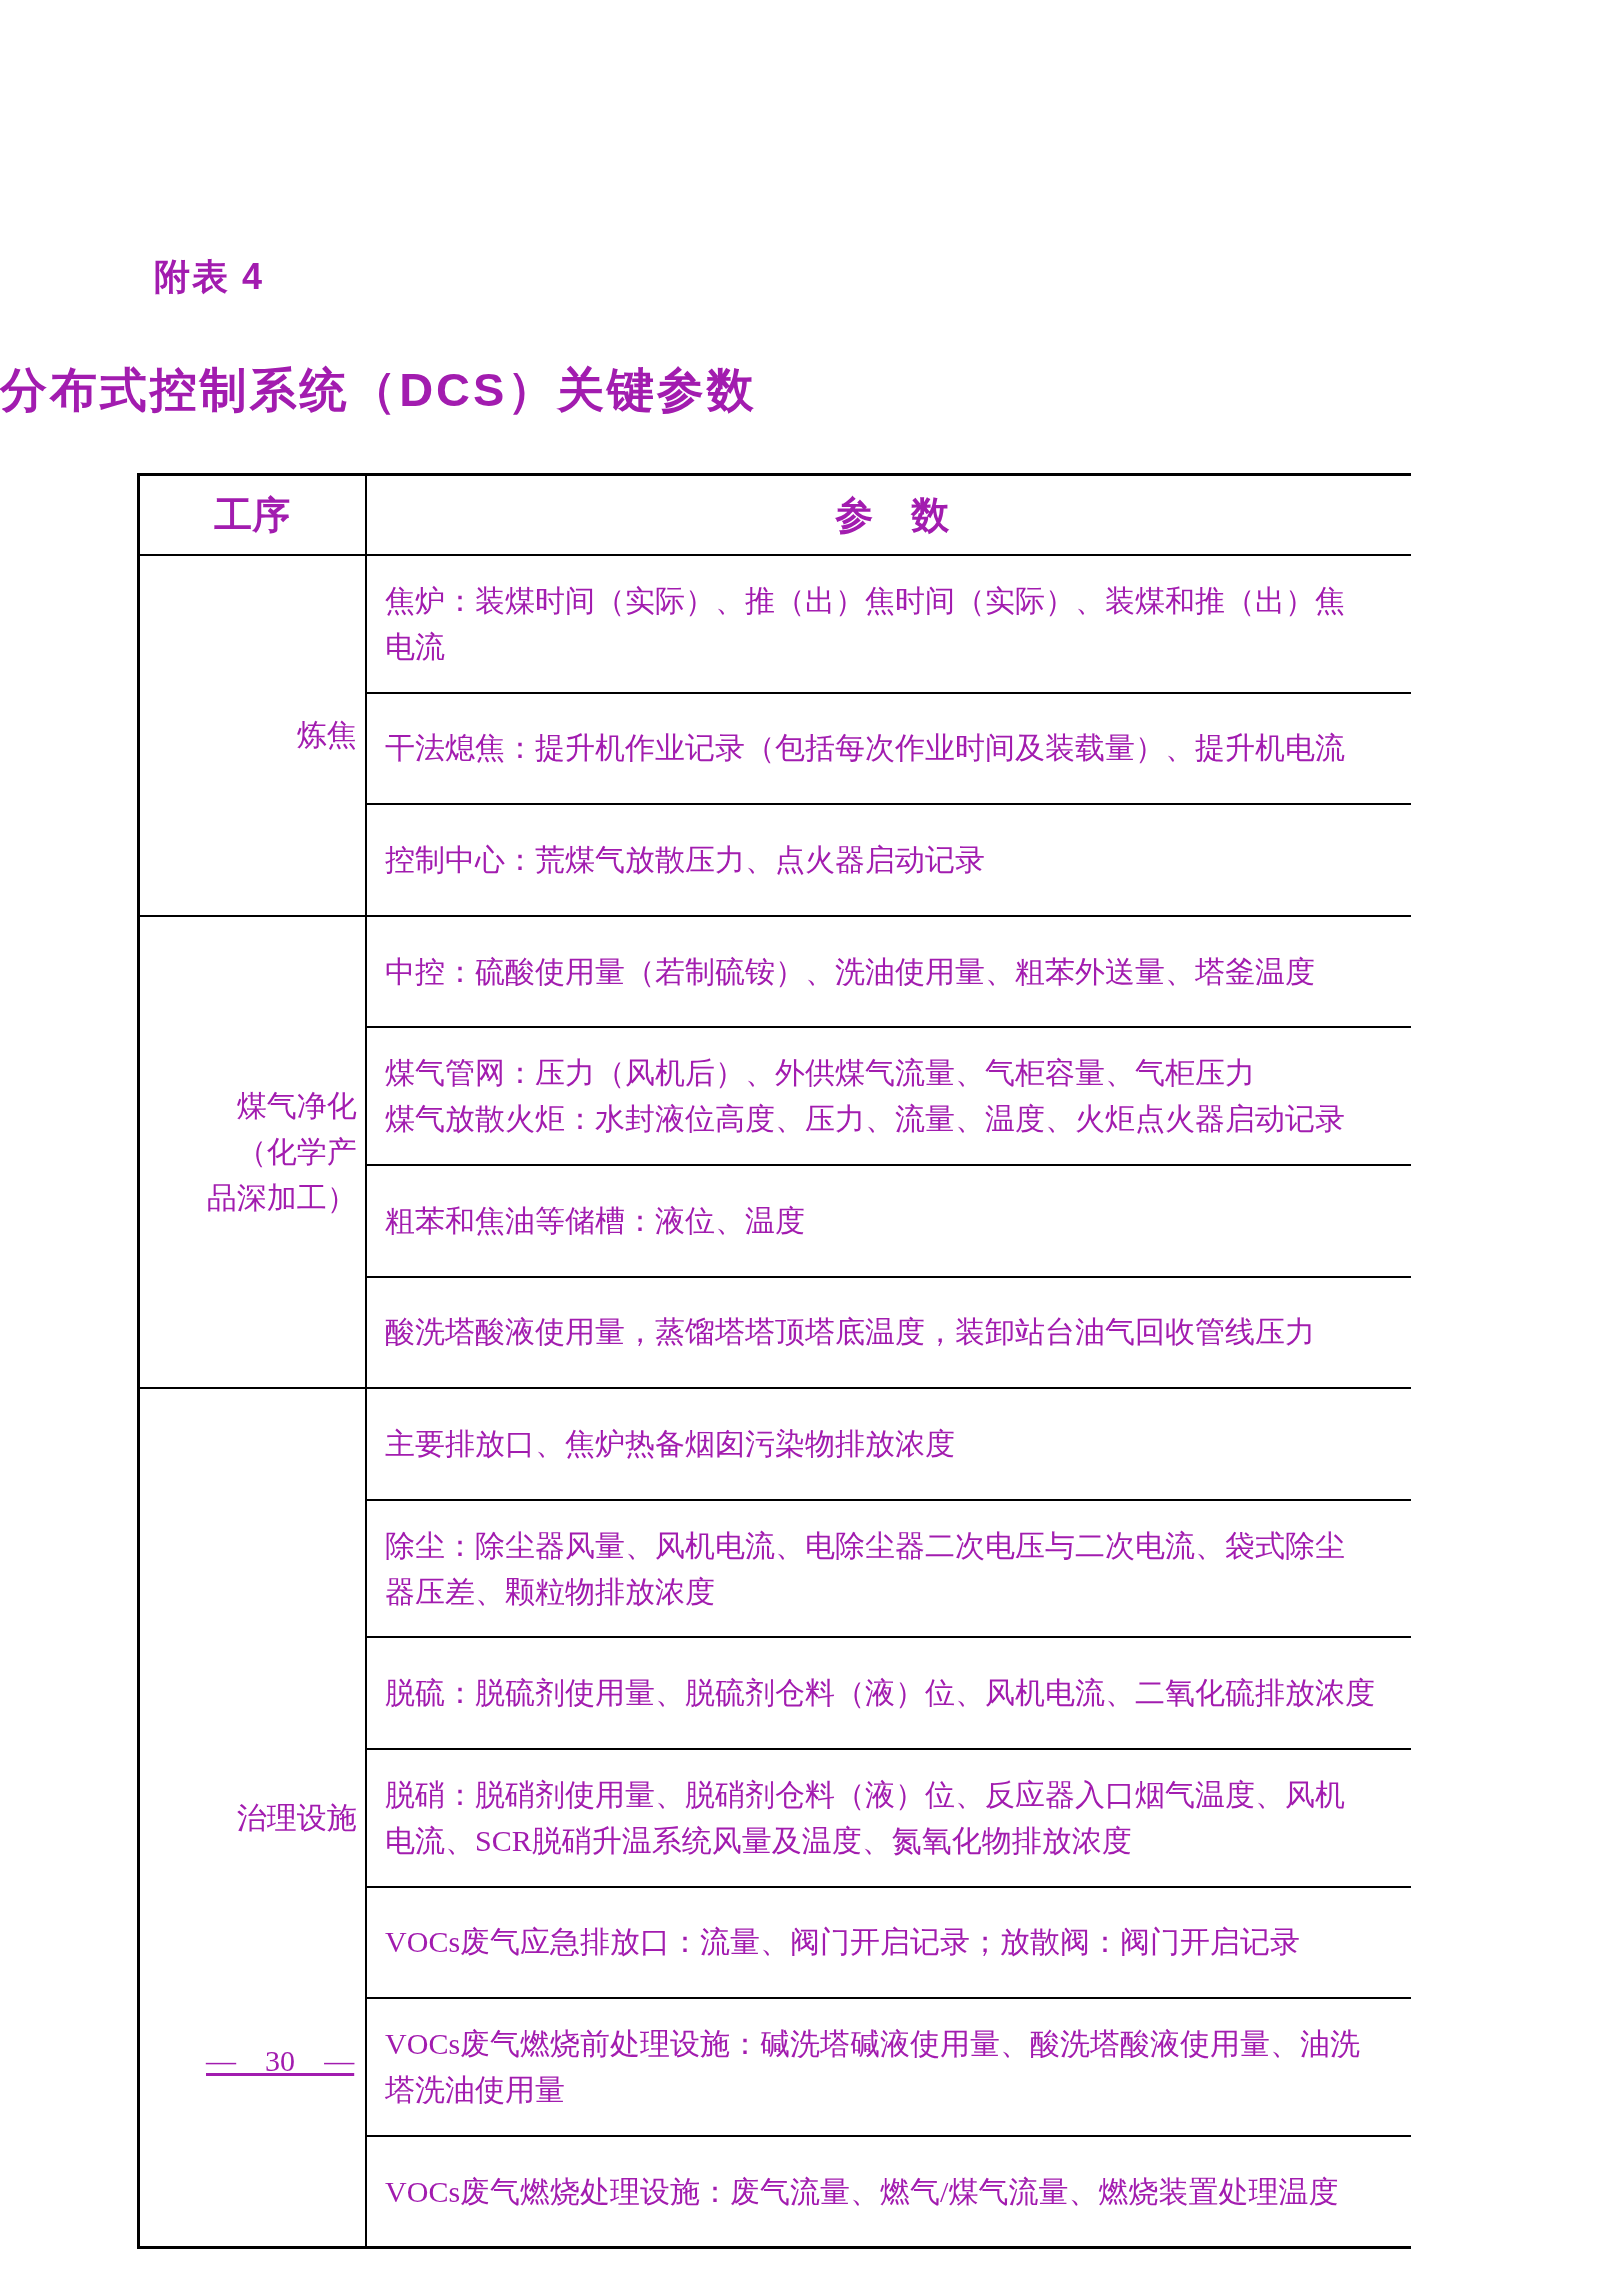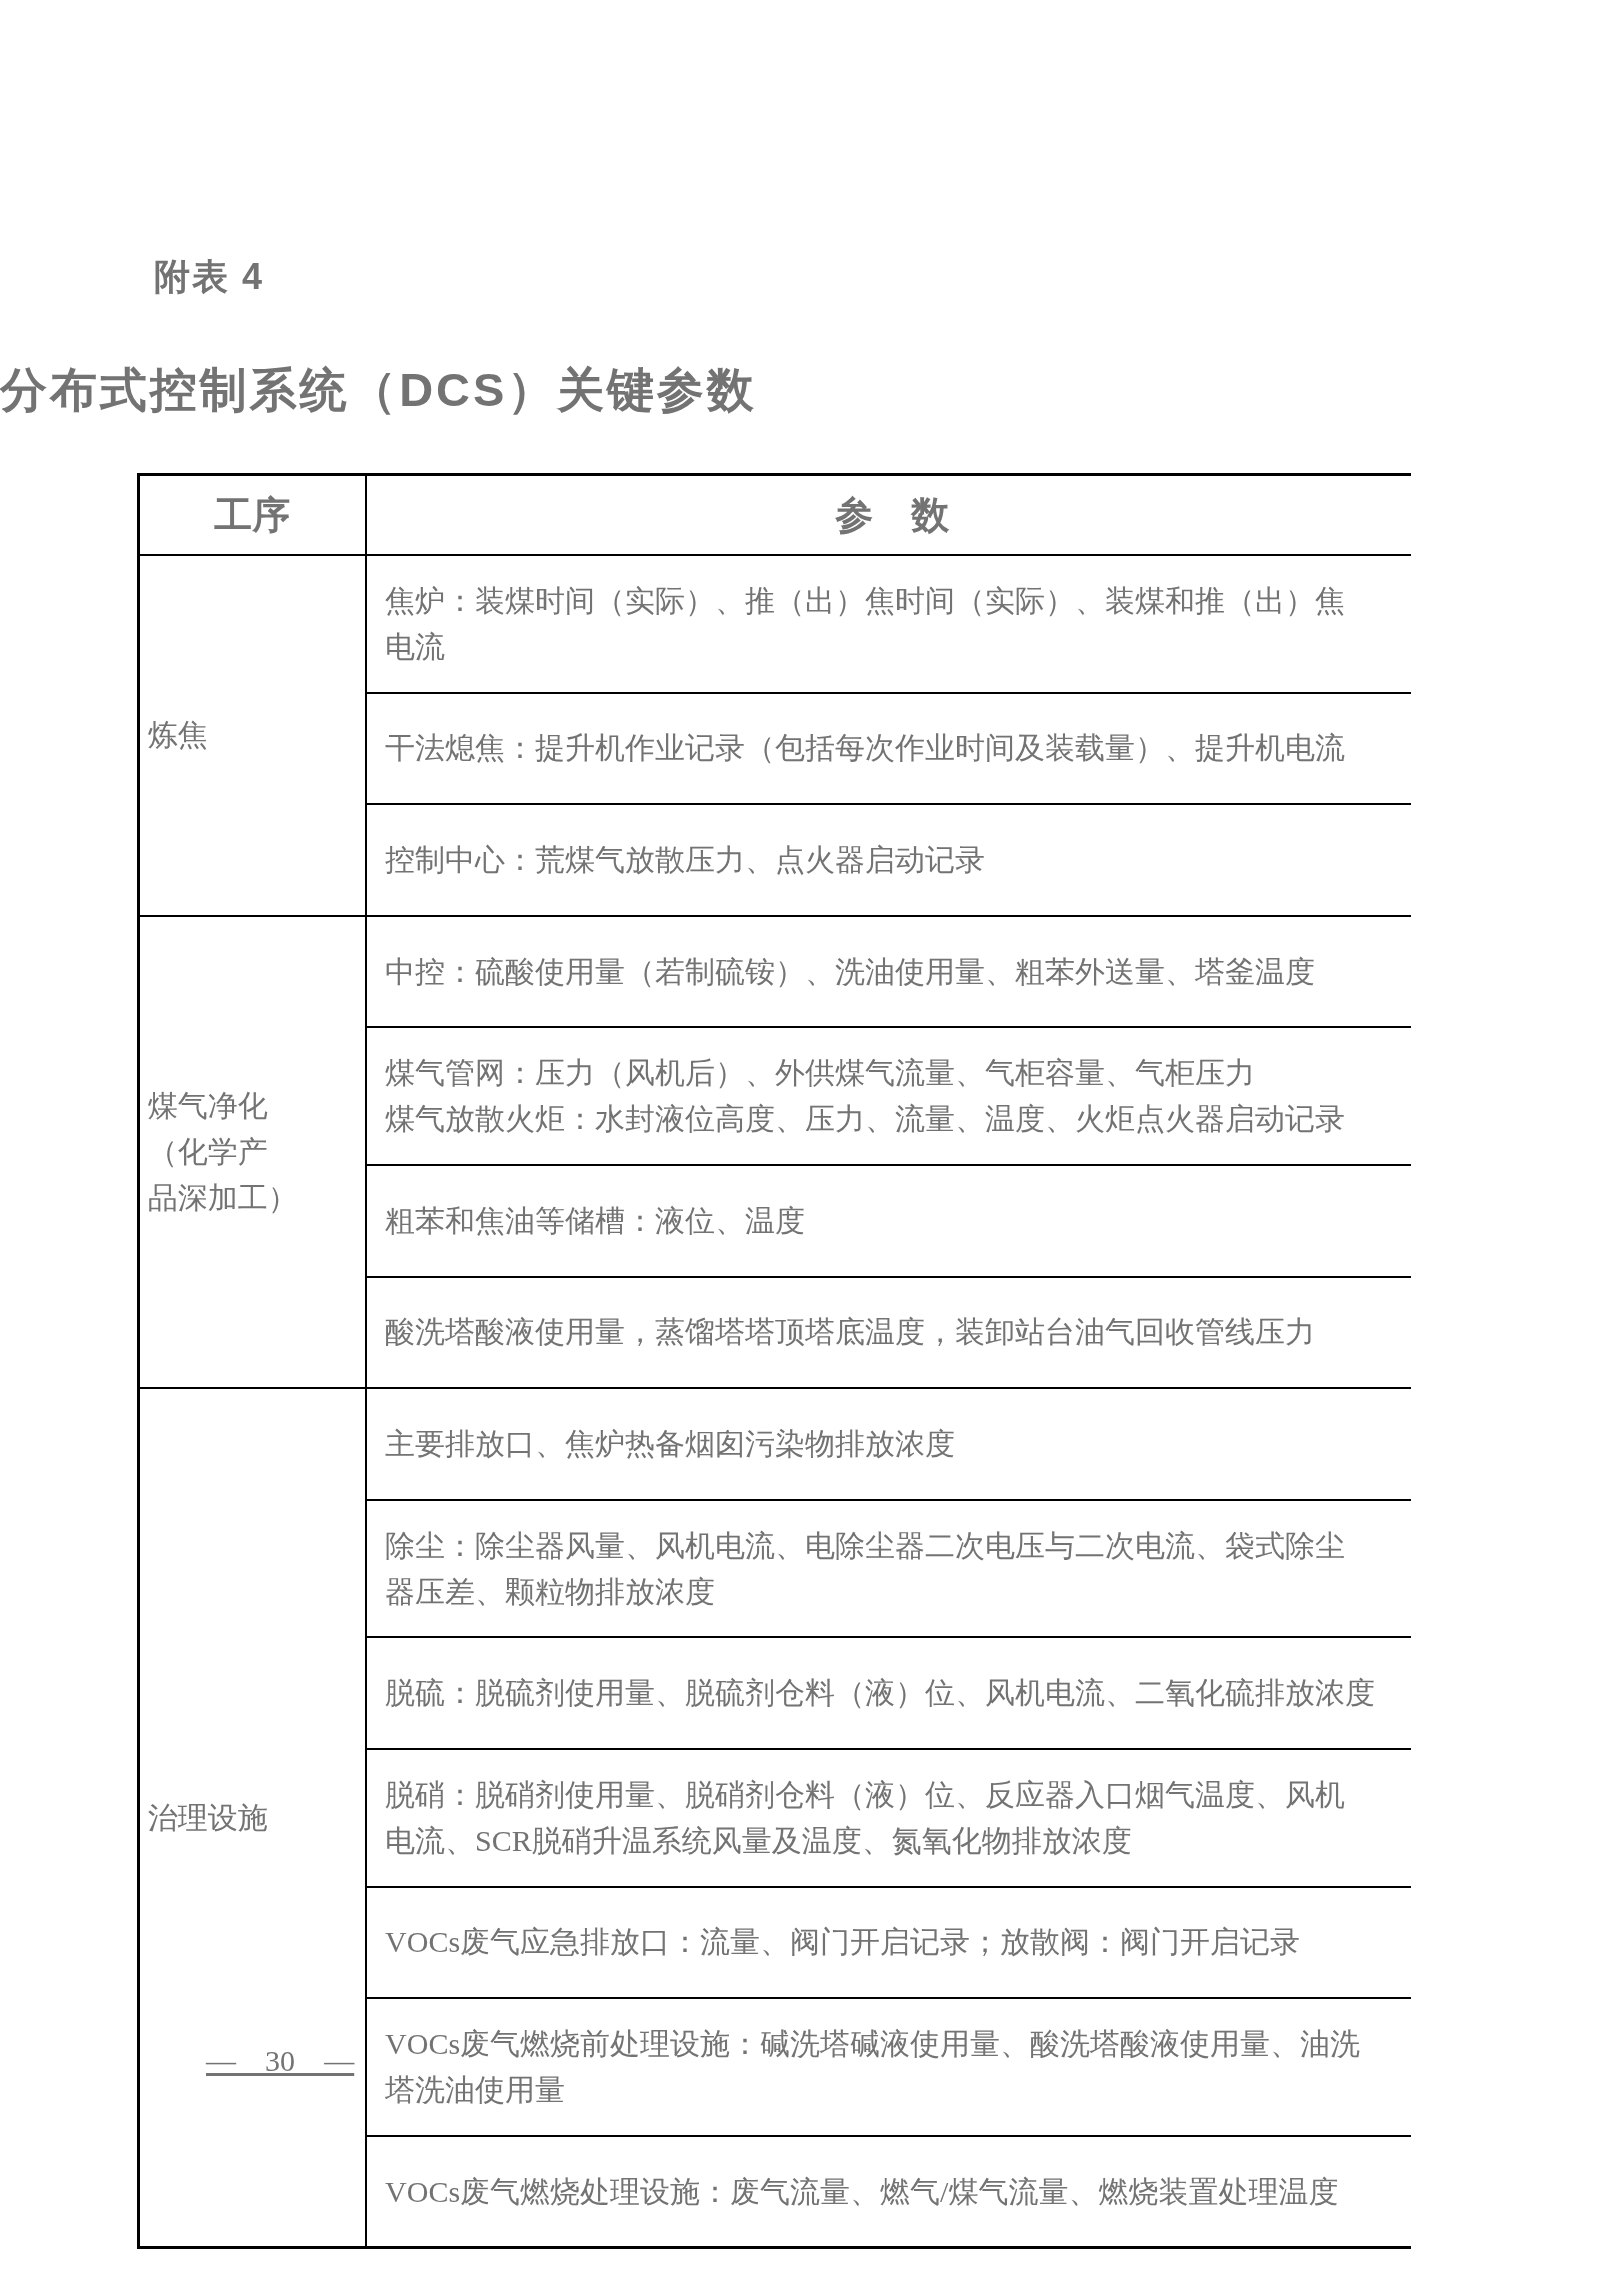--- a/index.html
+++ b/index.html
@@ -5,21 +5,21 @@
   html, body {
     margin: 0;
     padding: 0;
     background: #ffffff;
   }
   .page {
     position: relative;
     width: 1411px;
     height: 2293px;
     background: #ffffff;
-    color: #737373;
+    color: #a21caf;
     font-family: "Liberation Serif", "DejaVu Serif", serif;
     overflow: hidden;
   }
   .table-label {
     position: absolute;
     left: 154px;
     top: 253px;
     font-size: 36px;
     font-weight: bold;
     font-family: "Liberation Sans", "DejaVu Sans", sans-serif;
@@ -53,21 +53,21 @@
     vertical-align: middle;
   }
   .dcs-table col.c-process { width: 227px; }
   .dcs-table th {
     height: 76px;
     font-weight: bold;
     text-align: center;
     font-size: 38px;
   }
   .process-cell {
-    text-align: left;
+    text-align: right;
     white-space: pre-line;
     padding: 5.9px 7.8px;
     margin-left: 35px;
   }
   .param-cell {
     text-align: left;
     white-space: pre-line;
     padding: 11.8px 13.7px 11.8px 18.6px;
   }
   .r-s { height: 86px; }

